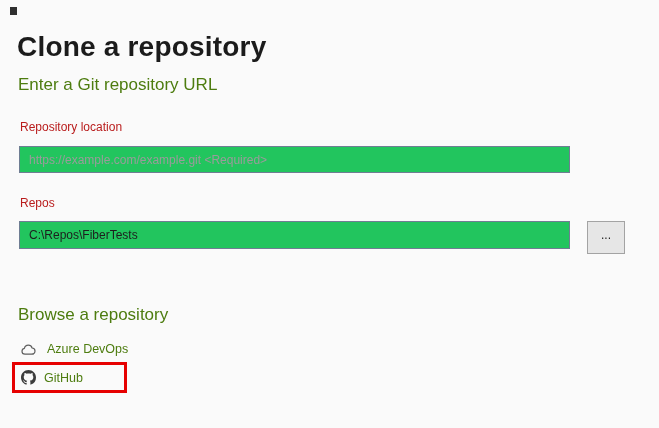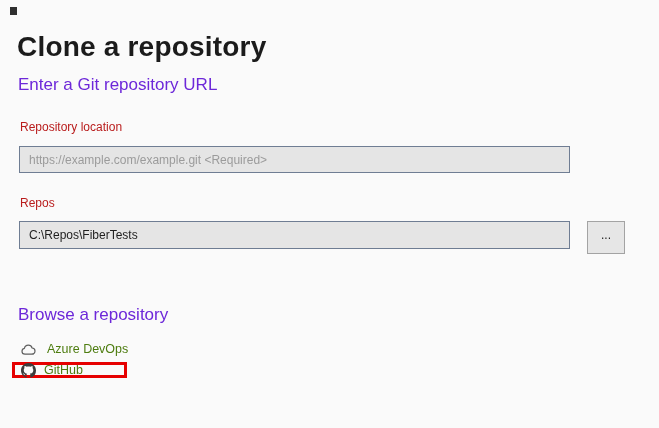--- a/index.html
+++ b/index.html
@@ -27,38 +27,38 @@
     font-size: 28px;
     font-weight: 700;
     color: #1b1b1b;
     letter-spacing: 0.2px;
   }
   .section-heading {
     position: absolute;
     left: 18px;
     font-size: 17px;
     font-weight: 400;
-    color: #6d28d9;
+    color: #4d7c0f;
   }
   .heading-url { top: 75px; }
   .heading-browse { top: 305px; }
   .field-label {
     position: absolute;
     left: 20px;
     font-size: 12px;
     color: #b91c1c;
   }
   .label-repo { top: 120px; }
   .label-path { top: 196px; }
   .text-input {
     position: absolute;
     left: 19px;
     width: 551px;
     box-sizing: border-box;
-    background: #e5e5e5;
+    background: #22c55e;
     border: 1px solid #6f7d93;
     font-family: "Liberation Sans", "DejaVu Sans", sans-serif;
     font-size: 12px;
     color: #1e1e1e;
     padding: 0 9px;
     outline: none;
   }
   .text-input::placeholder { color: #9b9b9b; opacity: 1; }
   .input-url { top: 146px; height: 27px; }
   .input-path { top: 221px; height: 28px; }
@@ -90,21 +90,21 @@
   .provider-label {
     font-size: 12.5px;
     color: #4d7c0f;
     white-space: nowrap;
   }
   .row-azure { left: 20px; top: 340px; height: 18px; }
   .row-azure .icon { width: 17px; height: 13px; margin-right: 10px; }
   .highlight-box {
     position: absolute;
     left: 12px; top: 362px;
-    width: 115px; height: 16px;
+    width: 115px; height: 31px;
     box-sizing: border-box;
     border: 3px solid #e60000;
     display: flex;
     align-items: center;
   }
   .row-github {
     position: static;
     padding-left: 6px;
     height: 100%;
   }

